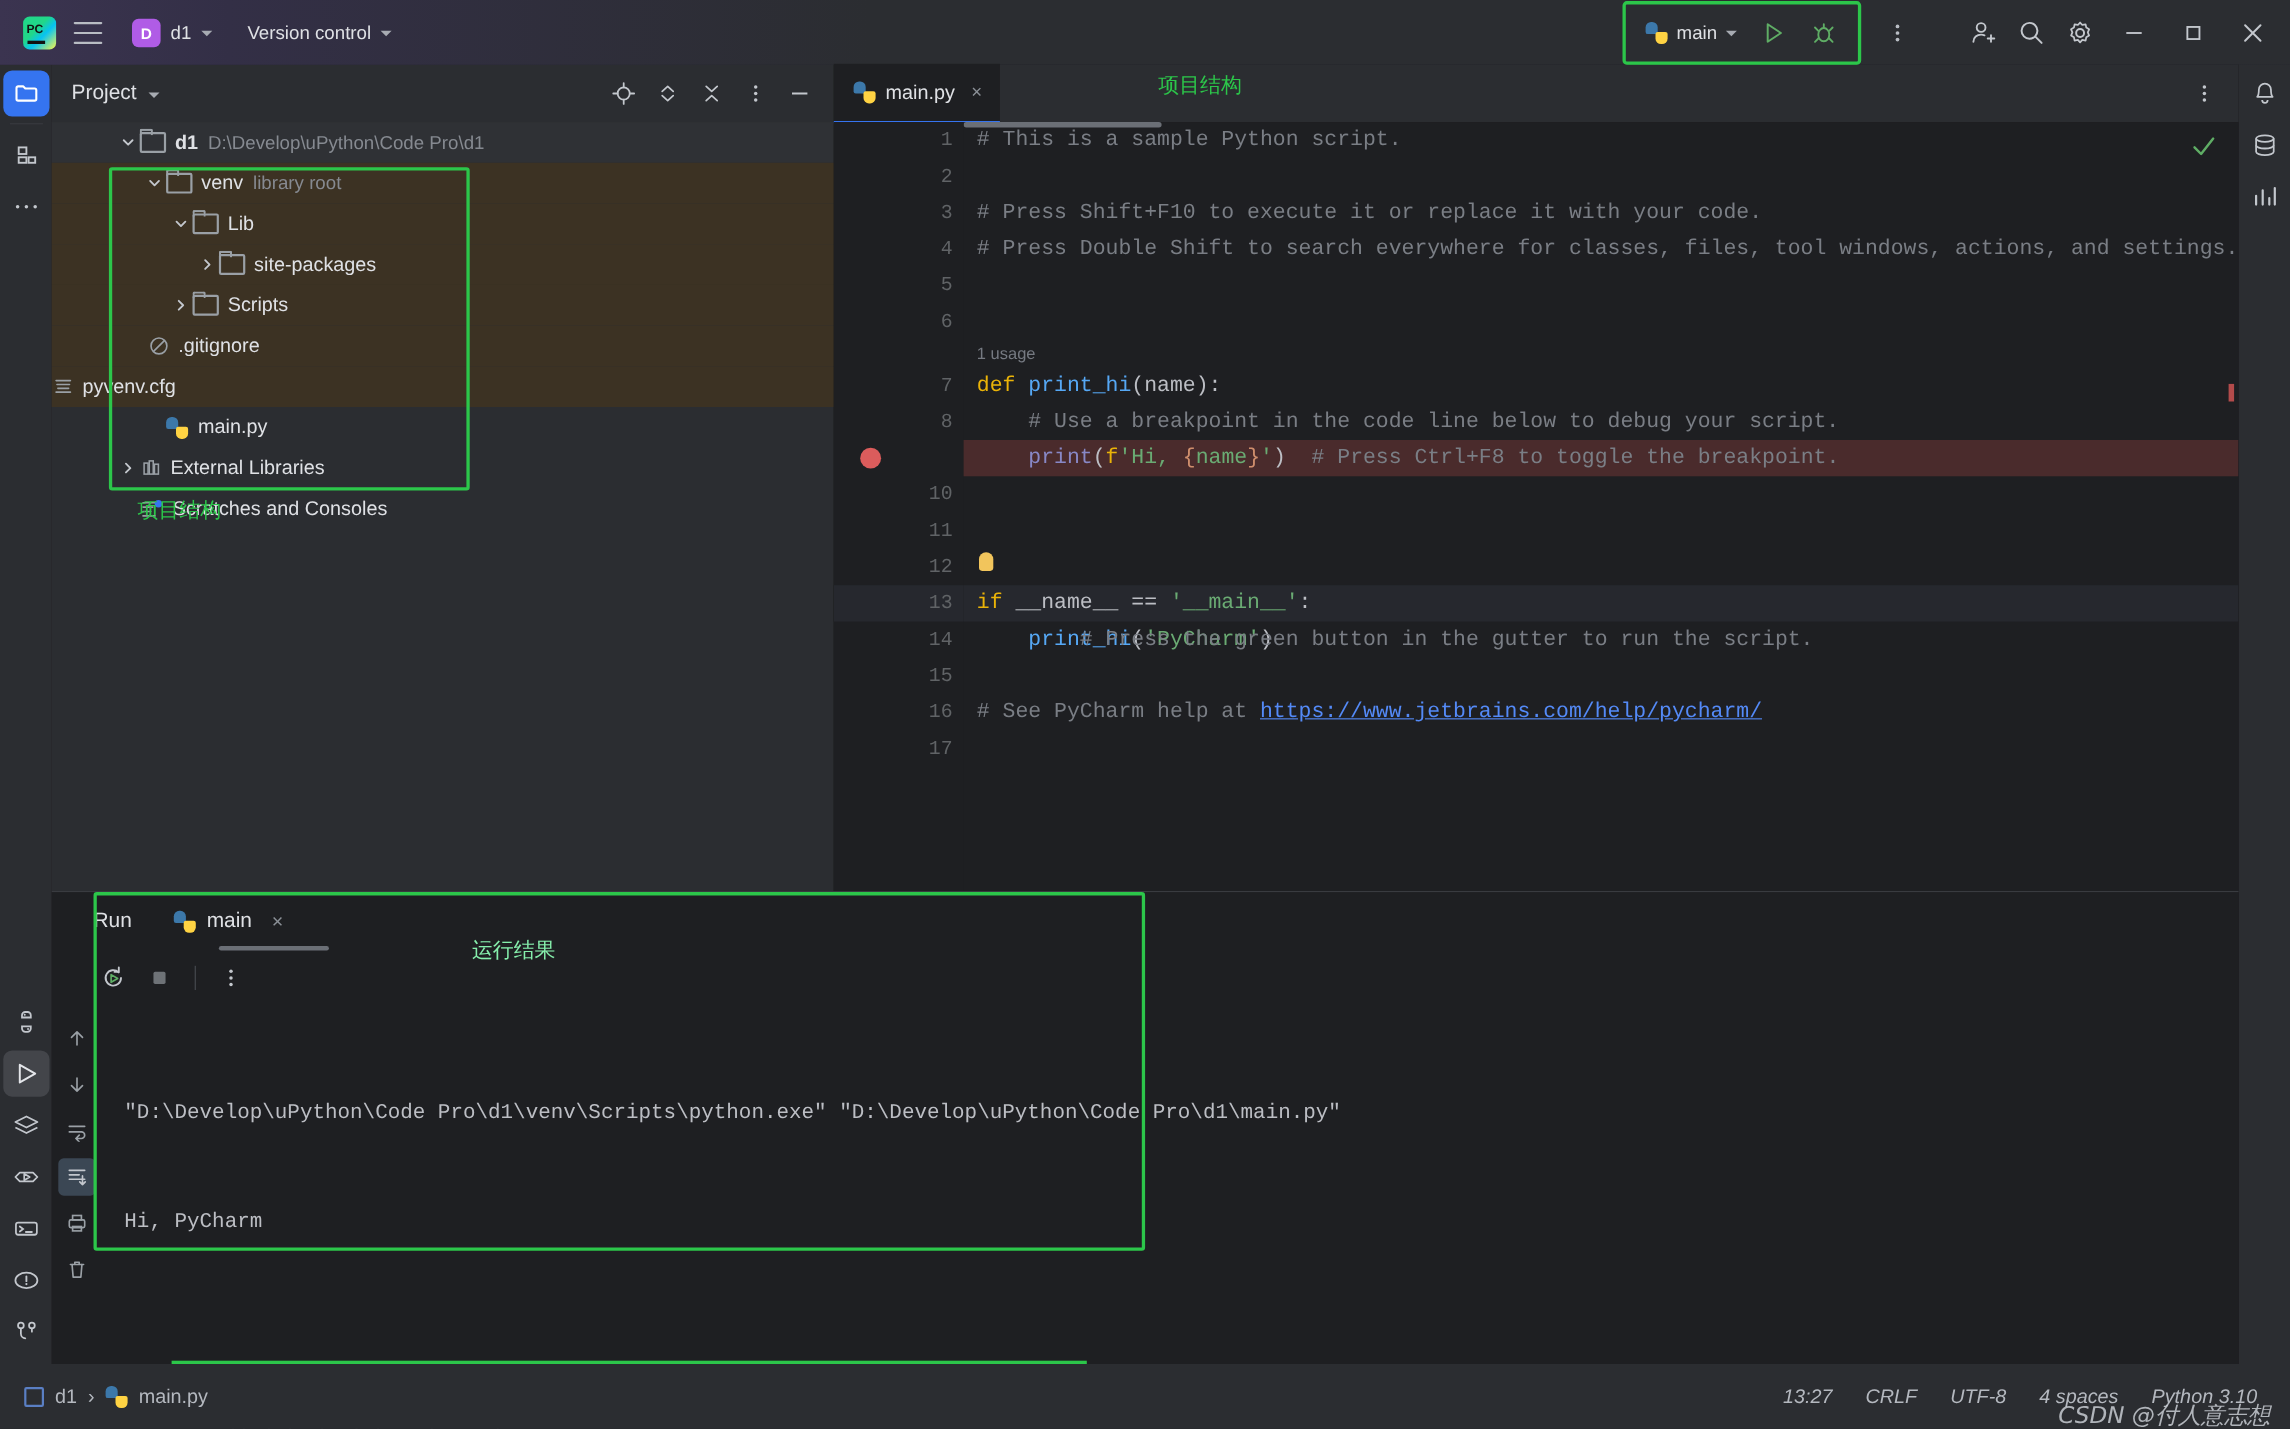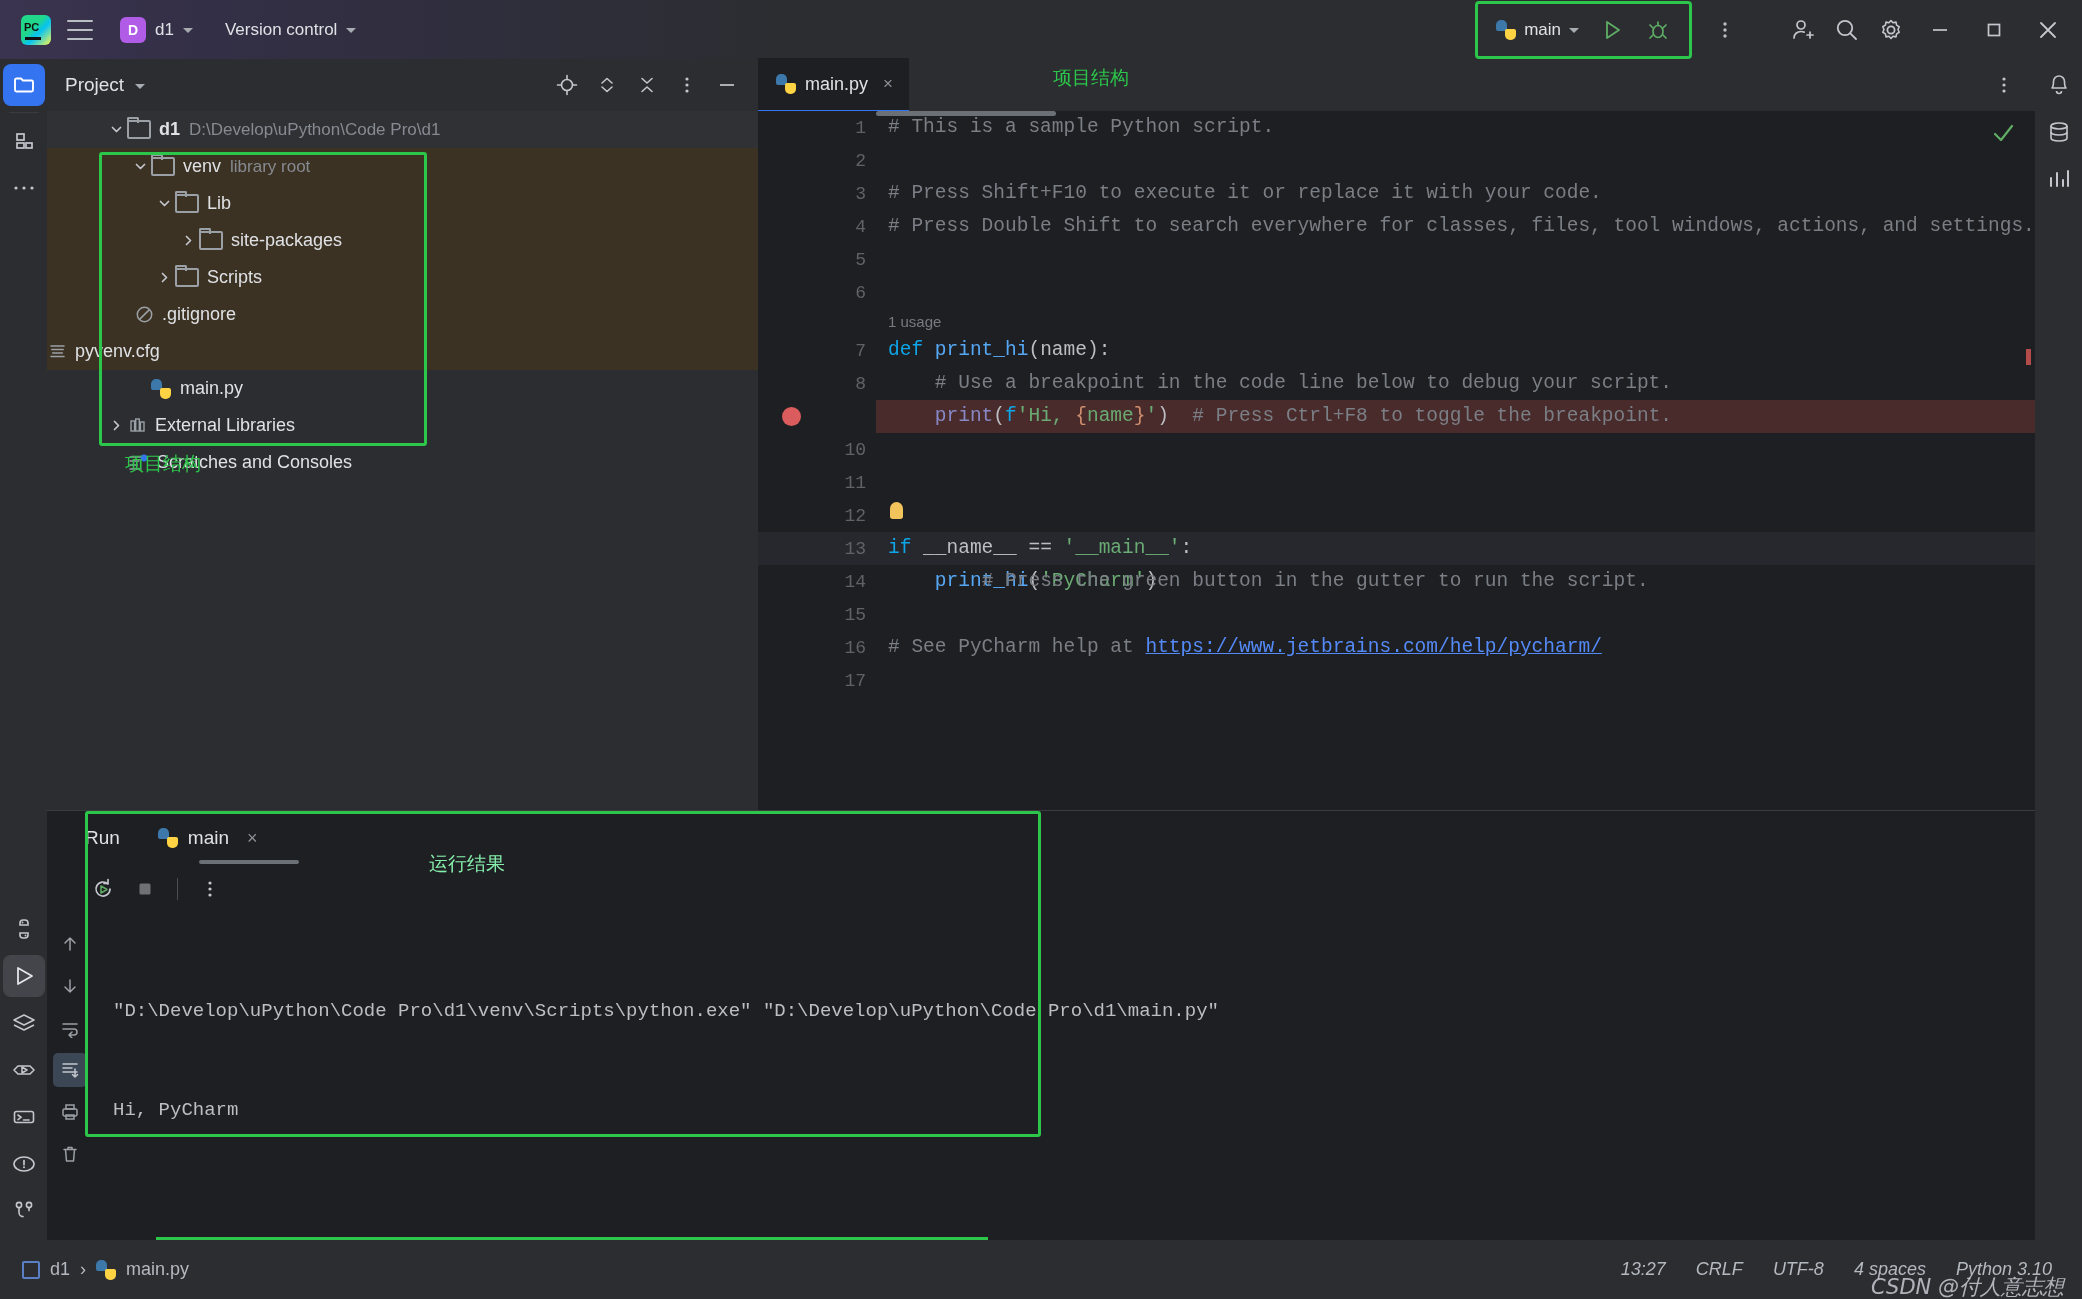--- a/index.html
+++ b/index.html
@@ -120,21 +120,21 @@
   #gutter .gline{height:33px;display:flex;align-items:center;justify-content:flex-end;
     font-family:"Liberation Mono",monospace;font-size:18px;color:#606366;padding-right:10px;position:relative;}
   #codelines{position:absolute;left:118px;top:0;right:0;height:741px;}
   .cline{
     height:33px;line-height:33px;font-family:"Liberation Mono",monospace;font-size:19.5px;
     white-space:pre;padding-left:12px;color:#bcbec4;
   }
   .cline.hl-bp{background:#4a2b2c;}
   .cline.hl-cur{background:#26282e;}
   .cmt{color:#7a7e85;}
-  .kw{color:#0ea5e9;}
+  .kw{color:#eab308;}
   .fn{color:#56a8f5;}
   .str{color:#6aab73;}
   .builtin{color:#8888c6;}
   .fstr-br{color:#cf8e6d;}
   .link{color:#548af7;text-decoration:underline;}
   .usage-lbl{height:25px;line-height:25px;font-family:"Liberation Sans",sans-serif;font-size:15px;color:#767a82;padding-left:12px;}
   .bp-dot{position:absolute;left:24px;top:7px;width:19px;height:19px;border-radius:50%;background:#db5c5c;}
   .bulb{position:absolute;width:13px;height:17px;background:#f2c55c;border-radius:7px 7px 3px 3px;}
   #check-mark{position:absolute;right:20px;top:10px;}
   #vscroll-mark{position:absolute;right:4px;top:238px;width:5px;height:16px;background:#b34b4b;}

